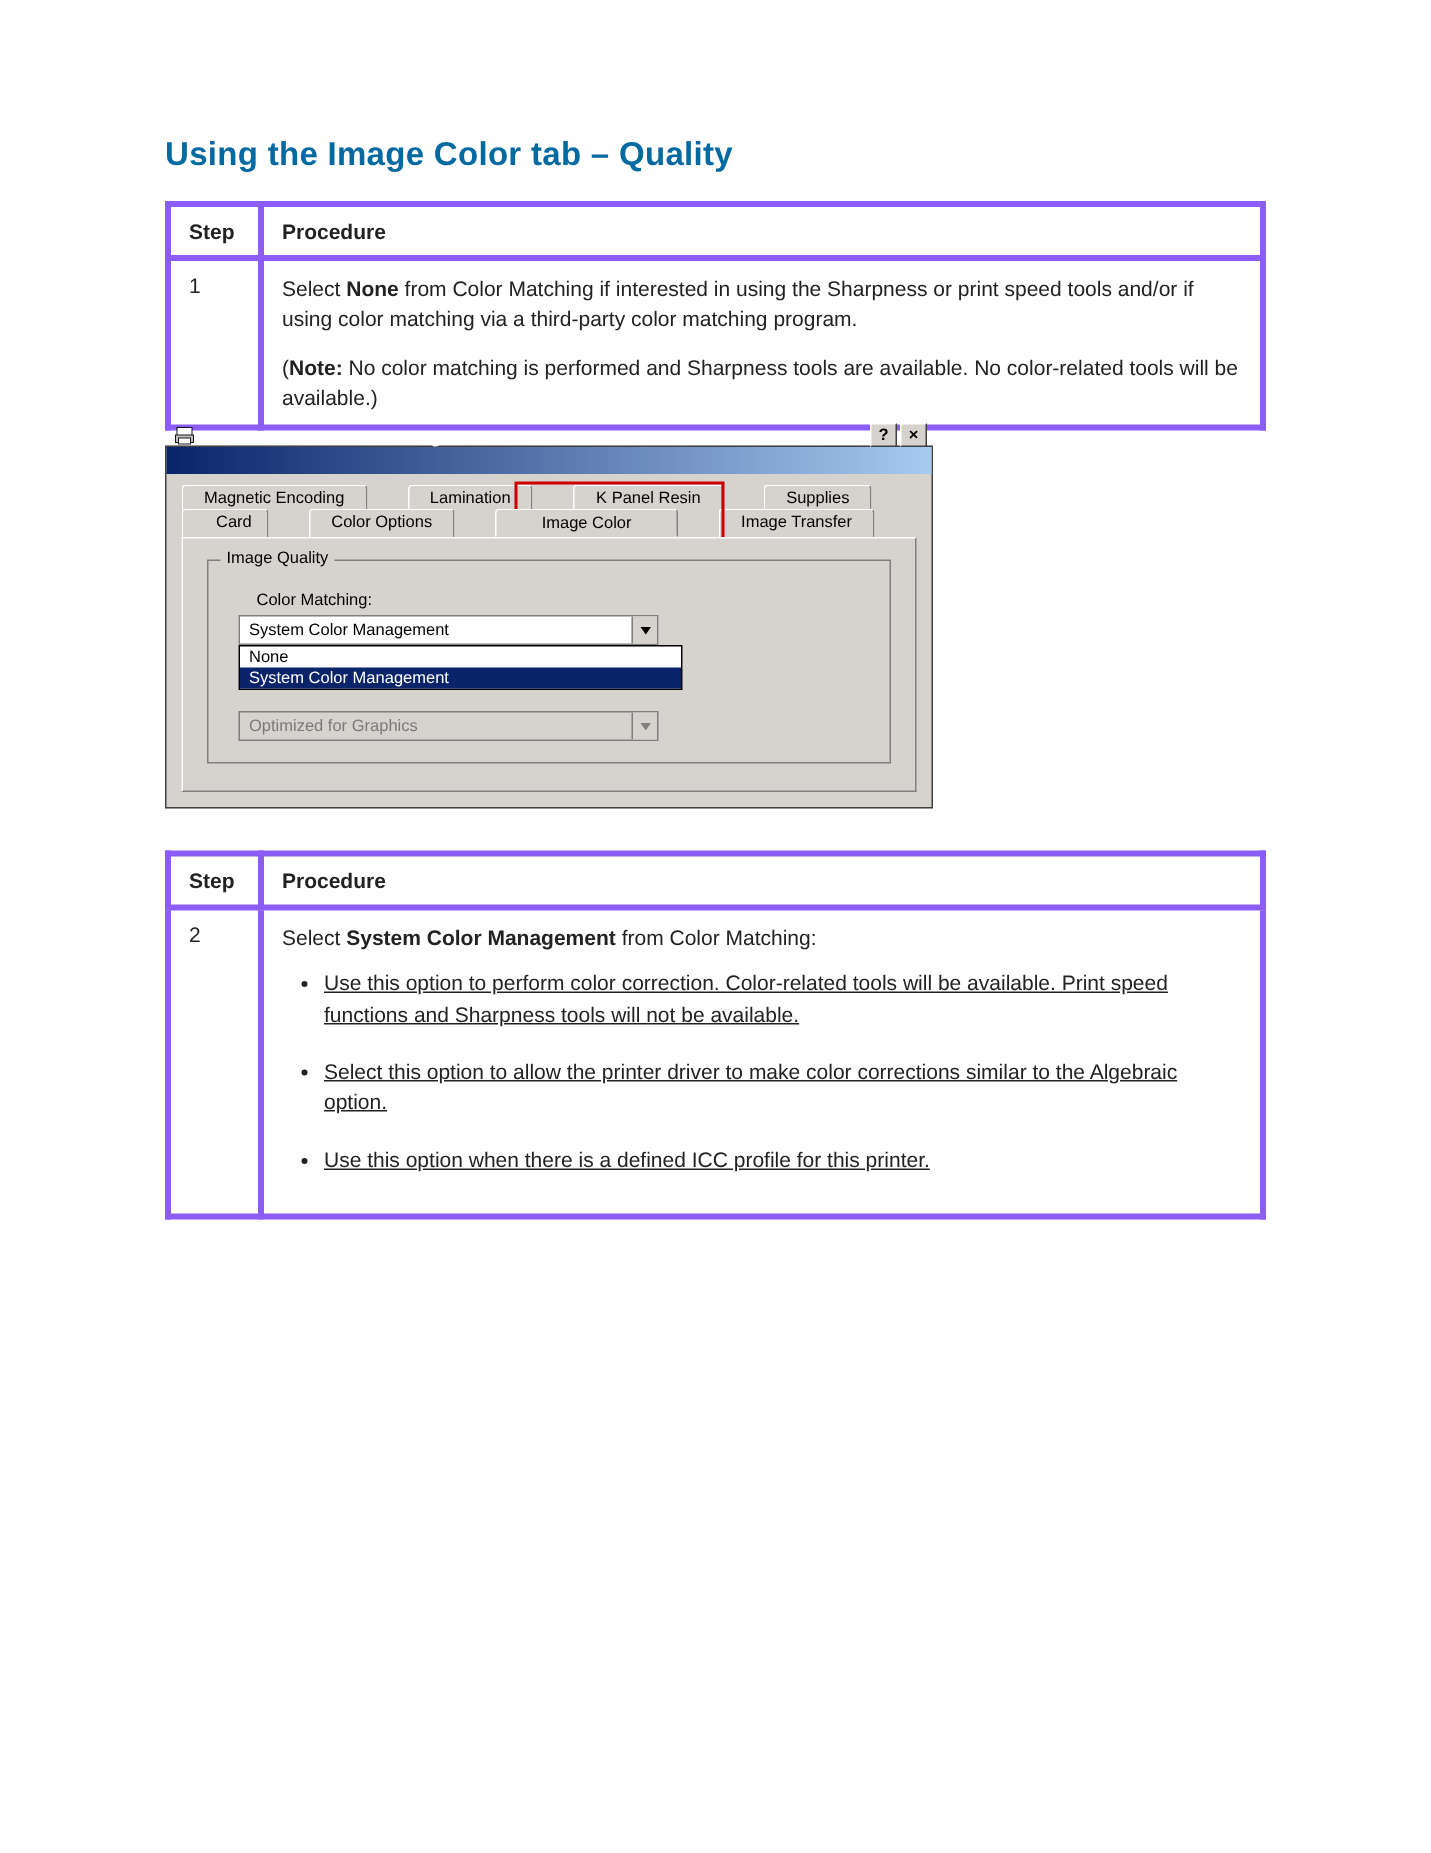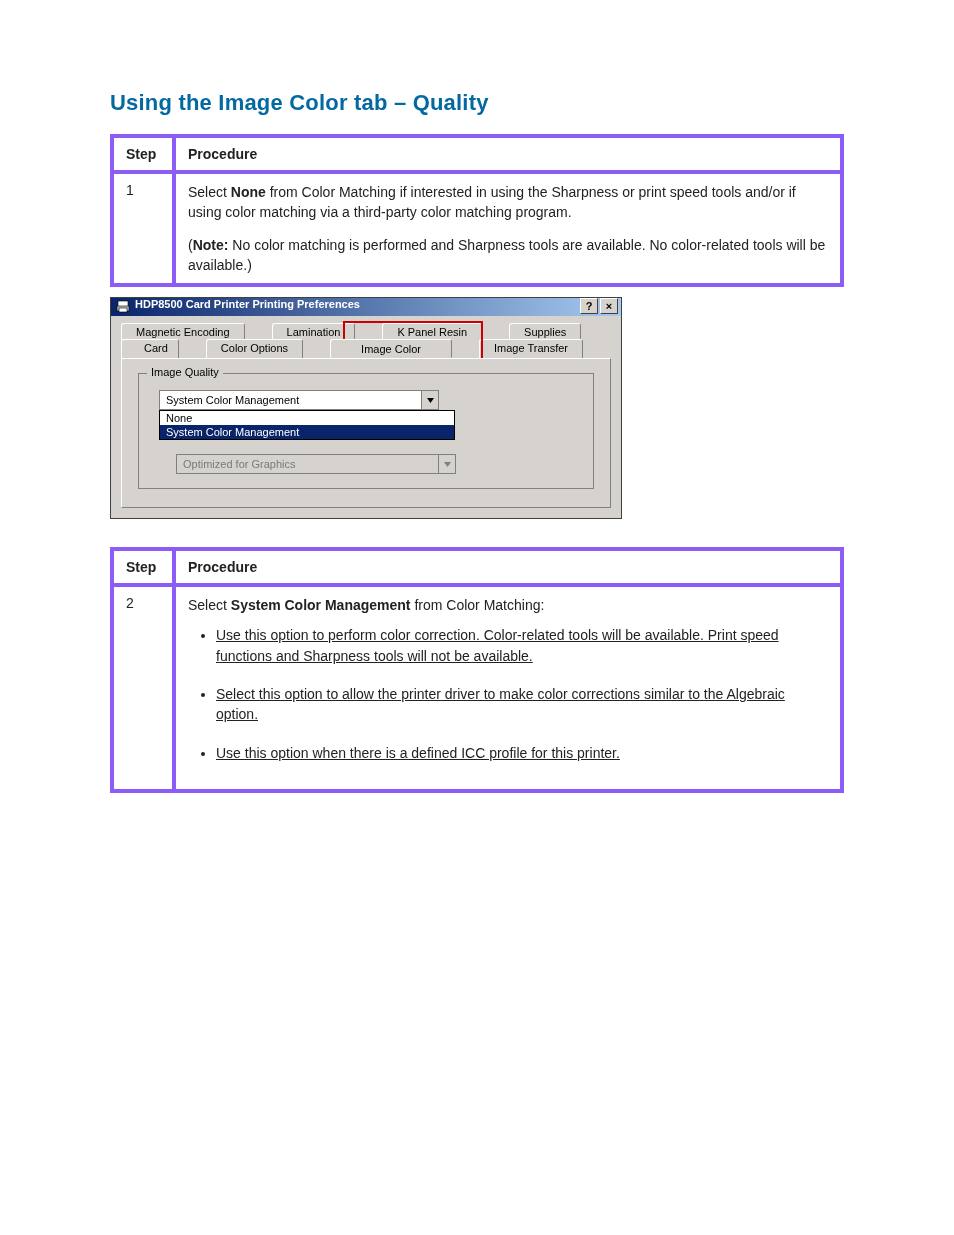--- a/index.html
+++ b/index.html
@@ -59,21 +59,21 @@
     background: #d6d3ce;
     font-family: Tahoma, Arial, sans-serif;
     font-size: 11px;
     color: #000;
   }
   .titlebar {
     height: 16px;
     background: linear-gradient(90deg, #0a246a 0%, #a6caf0 100%);
     color: #fff;
     display: flex;
-    align-items: flex-start;
+    align-items: flex-end;
     padding: 0 3px 18px 4px;
     font-size: 11px;
     font-weight: bold;
   }
   .titlebar .printer-icon {
     width: 16px; height: 16px; margin-right: 4px;
     display: inline-flex; align-items:center; justify-content:center;
   }
   .titlebar .title-text { flex: 1; }
   .titlebar .win-btn {
@@ -181,21 +181,21 @@
   .dropdown-list .opt {
     padding: 1px 6px;
     font-size: 11px;
     color:#000;
   }
   .dropdown-list .opt.selected {
     background: #0a246a;
     color: #fff;
   }
   .combo-stack { position: relative; margin-left: 0; }
-  .second-combo-wrap { margin-top: 44px; margin-left: 17px; }
+  .second-combo-wrap { margin-top: 44px; }
 
 </style>
 </head>
 <body>
 
 <div class="page">
 
   <h2 class="section-title">Using the Image Color tab – Quality</h2>
 
   <table class="doc-table">
@@ -249,20 +249,21 @@
           <div class="tab selected" style="padding-left:30px;padding-right:30px;">Image Color</div>
           <div class="tab">Image Transfer</div>
         </div>
 
         <div class="tab-highlight" style="left:232px; top:5px; width:140px; height:40px;"></div>
 
         <div class="tab-panel">
           <div class="groupbox">
             <div class="groupbox-label">Image Quality</div>
 
+            <div class="field-label">Color Matching:</div>
 
             <div class="combo-stack">
               <div class="combo">
                 <div class="combo-text">System Color Management</div>
                 <div class="combo-btn">
                   <svg width="9" height="9" viewBox="0 0 9 9">
                       <polygon points="1,2 8,2 4.5,7" fill="#000"></polygon>
                     </svg>
                 </div>
                 <div class="dropdown-list">

